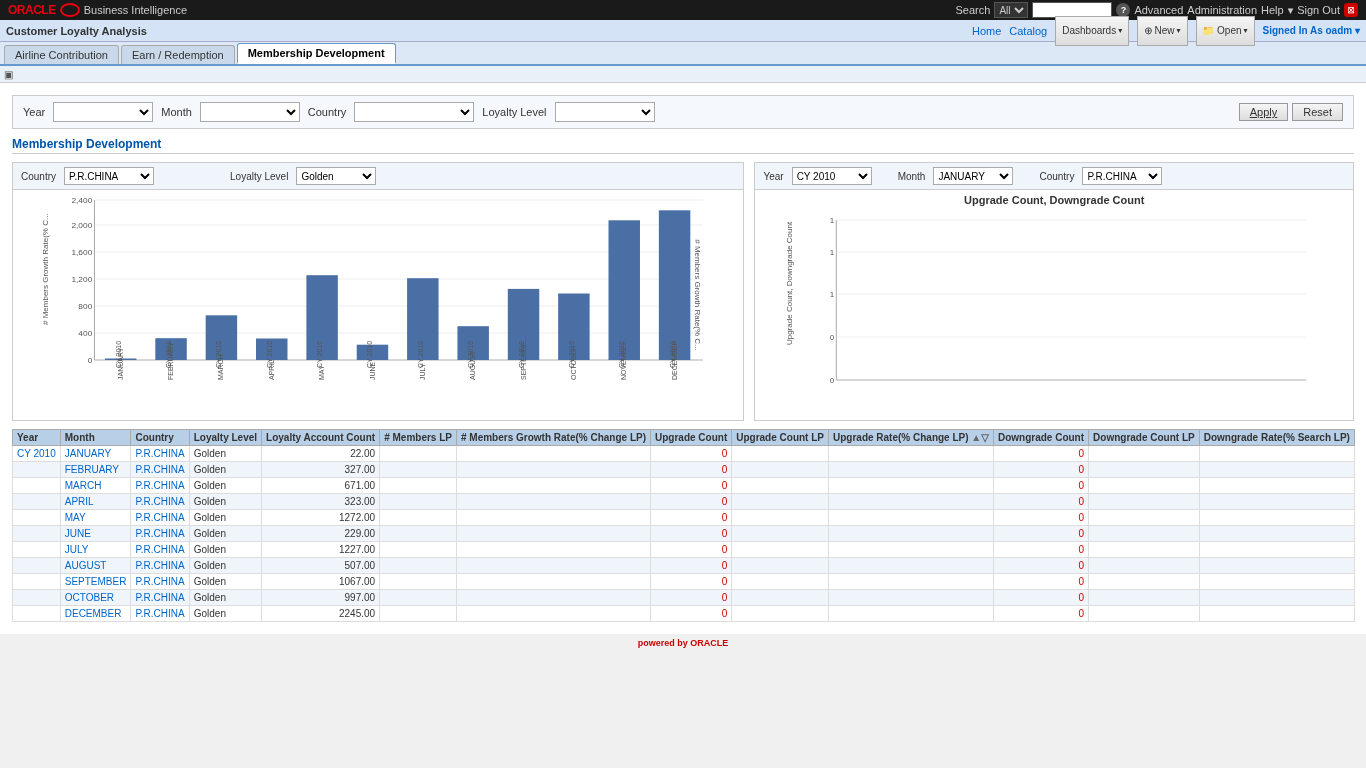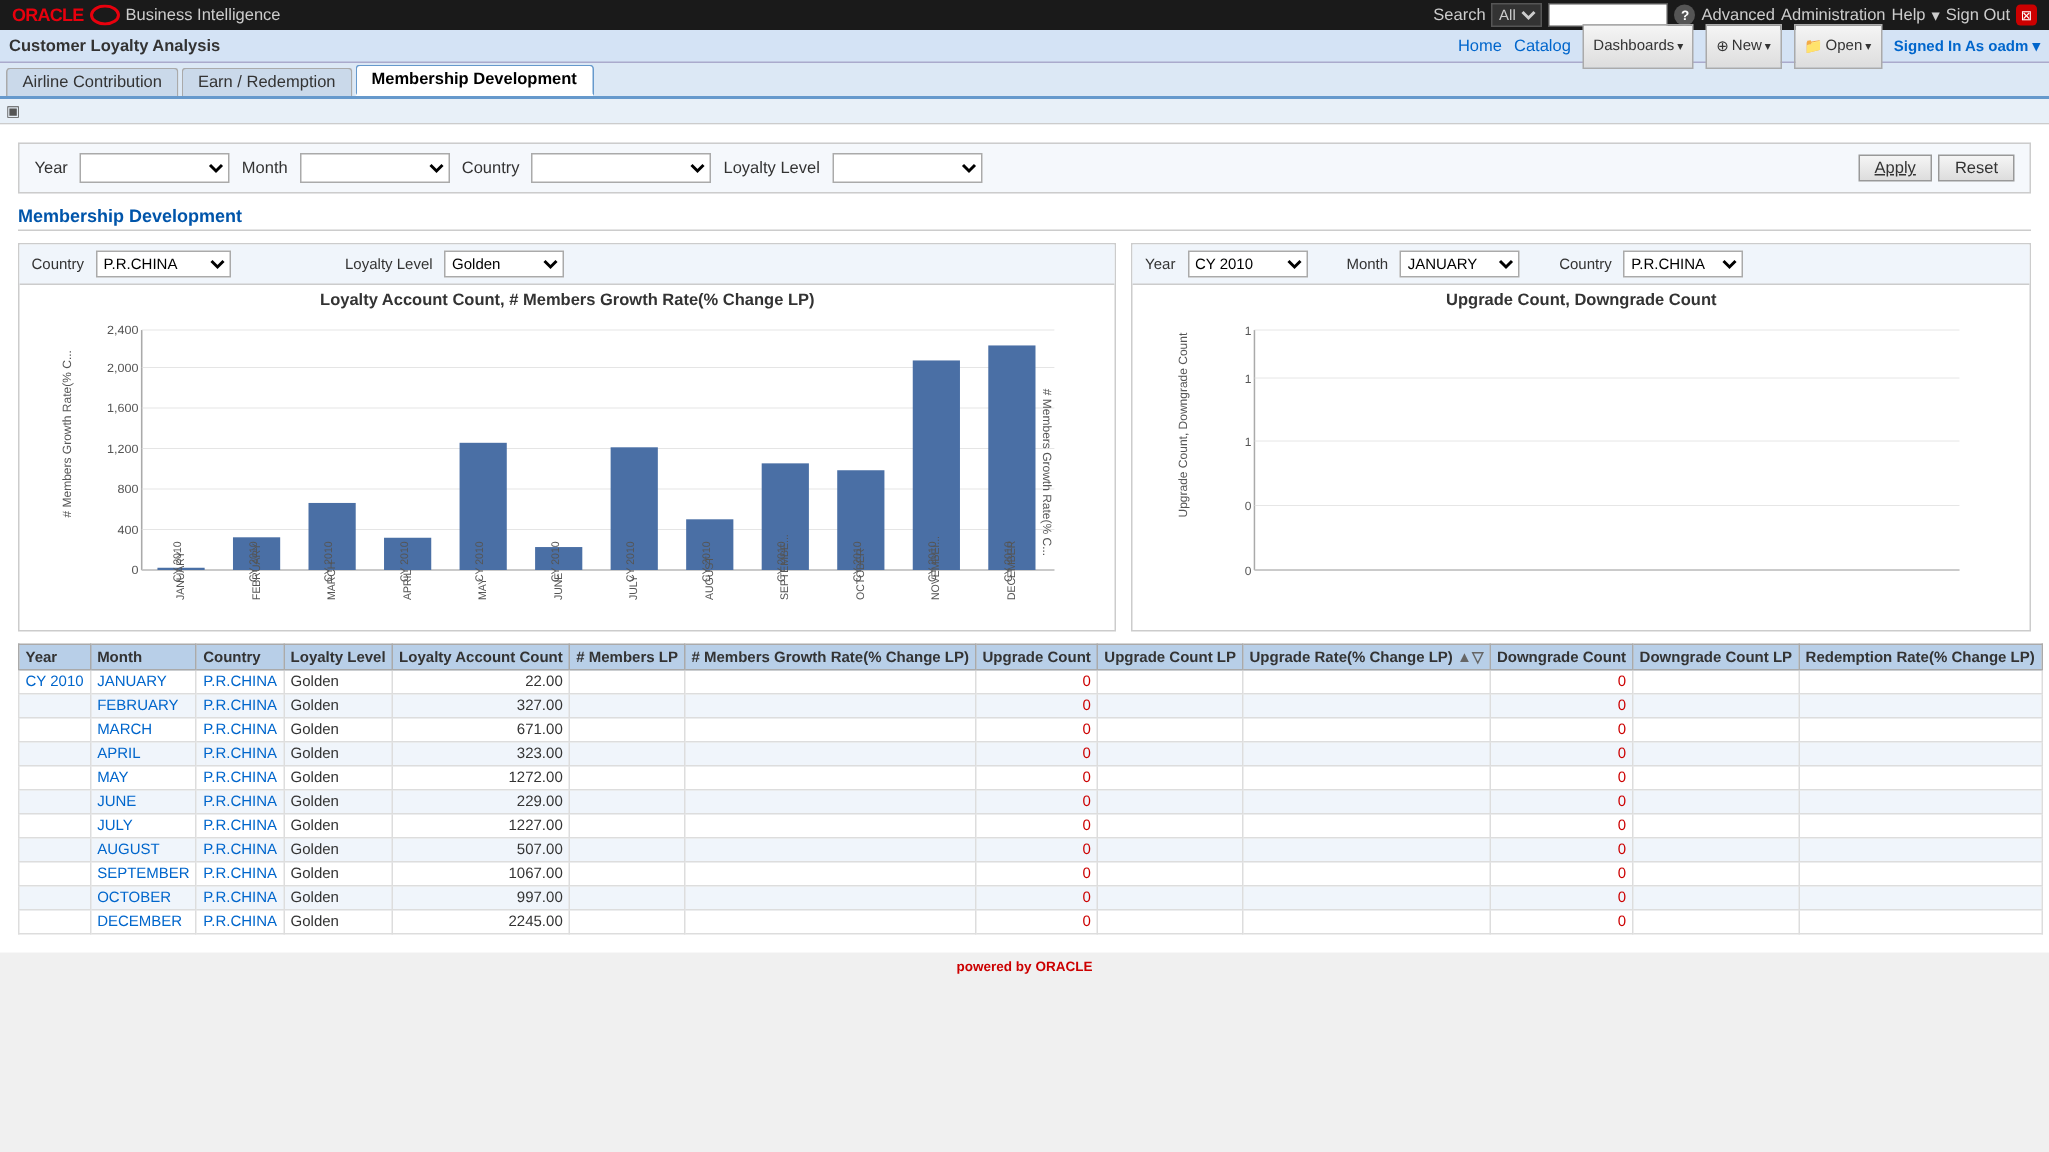--- a/index.html
+++ b/index.html
@@ -151,21 +151,20 @@
         <select class="panel-filter-select" style="width:90px;">
           <option>P.R.CHINA</option>
         </select>
         <span style="margin-left:60px;"></span>
         <span class="panel-filter-label">Loyalty Level</span>
         <select class="panel-filter-select" style="width:80px;">
           <option>Golden</option>
         </select>
       </div>
 
-      <div class="chart-title">Loyalty Account Count, # Members Growth Rate(% Change LP)</div>
 
       <div style="position:relative; padding: 0 30px 30px 50px; height:210px;">
         
         <div style="position:absolute; left:2px; top:50%; transform:translateY(-50%) rotate(-90deg); font-size:8px; color:#555; white-space:nowrap; width:60px; text-align:center;"># Members Growth Rate(% C...</div>
         <svg id="bar-chart-svg" width="100%" height="190" viewBox="0 0 620 190" preserveAspectRatio="none">
 
           <line x1="30" y1="10" x2="30" y2="170" stroke="#aaa" stroke-width="1"></line>
           <line x1="30" y1="170" x2="610" y2="170" stroke="#aaa" stroke-width="1"></line>
 
           <line x1="30" y1="170" x2="610" y2="170" stroke="#ddd" stroke-width="0.5"></line>
@@ -301,21 +300,21 @@
           <th>Country</th>
           <th>Loyalty Level</th>
           <th>Loyalty Account Count</th>
           <th># Members LP</th>
           <th># Members Growth Rate(% Change LP)</th>
           <th>Upgrade Count</th>
           <th>Upgrade Count LP</th>
           <th><span>Upgrade Rate(% Change LP)</span><span style="color:#666;"> ▲▽</span></th>
           <th>Downgrade Count</th>
           <th>Downgrade Count LP</th>
-          <th>Redemption Rate(% Change LP)</th>
+          <th>Downgrade Rate(% Search LP)</th>
         </tr>
       </thead>
       <tbody id="table-body">
       <tr>
             <td class="blue-link">CY 2010</td>
             <td class="blue-link">JANUARY</td>
             <td class="blue-link">P.R.CHINA</td>
             <td>Golden</td>
             <td class="right">22.00</td>
             <td class="right"></td>

